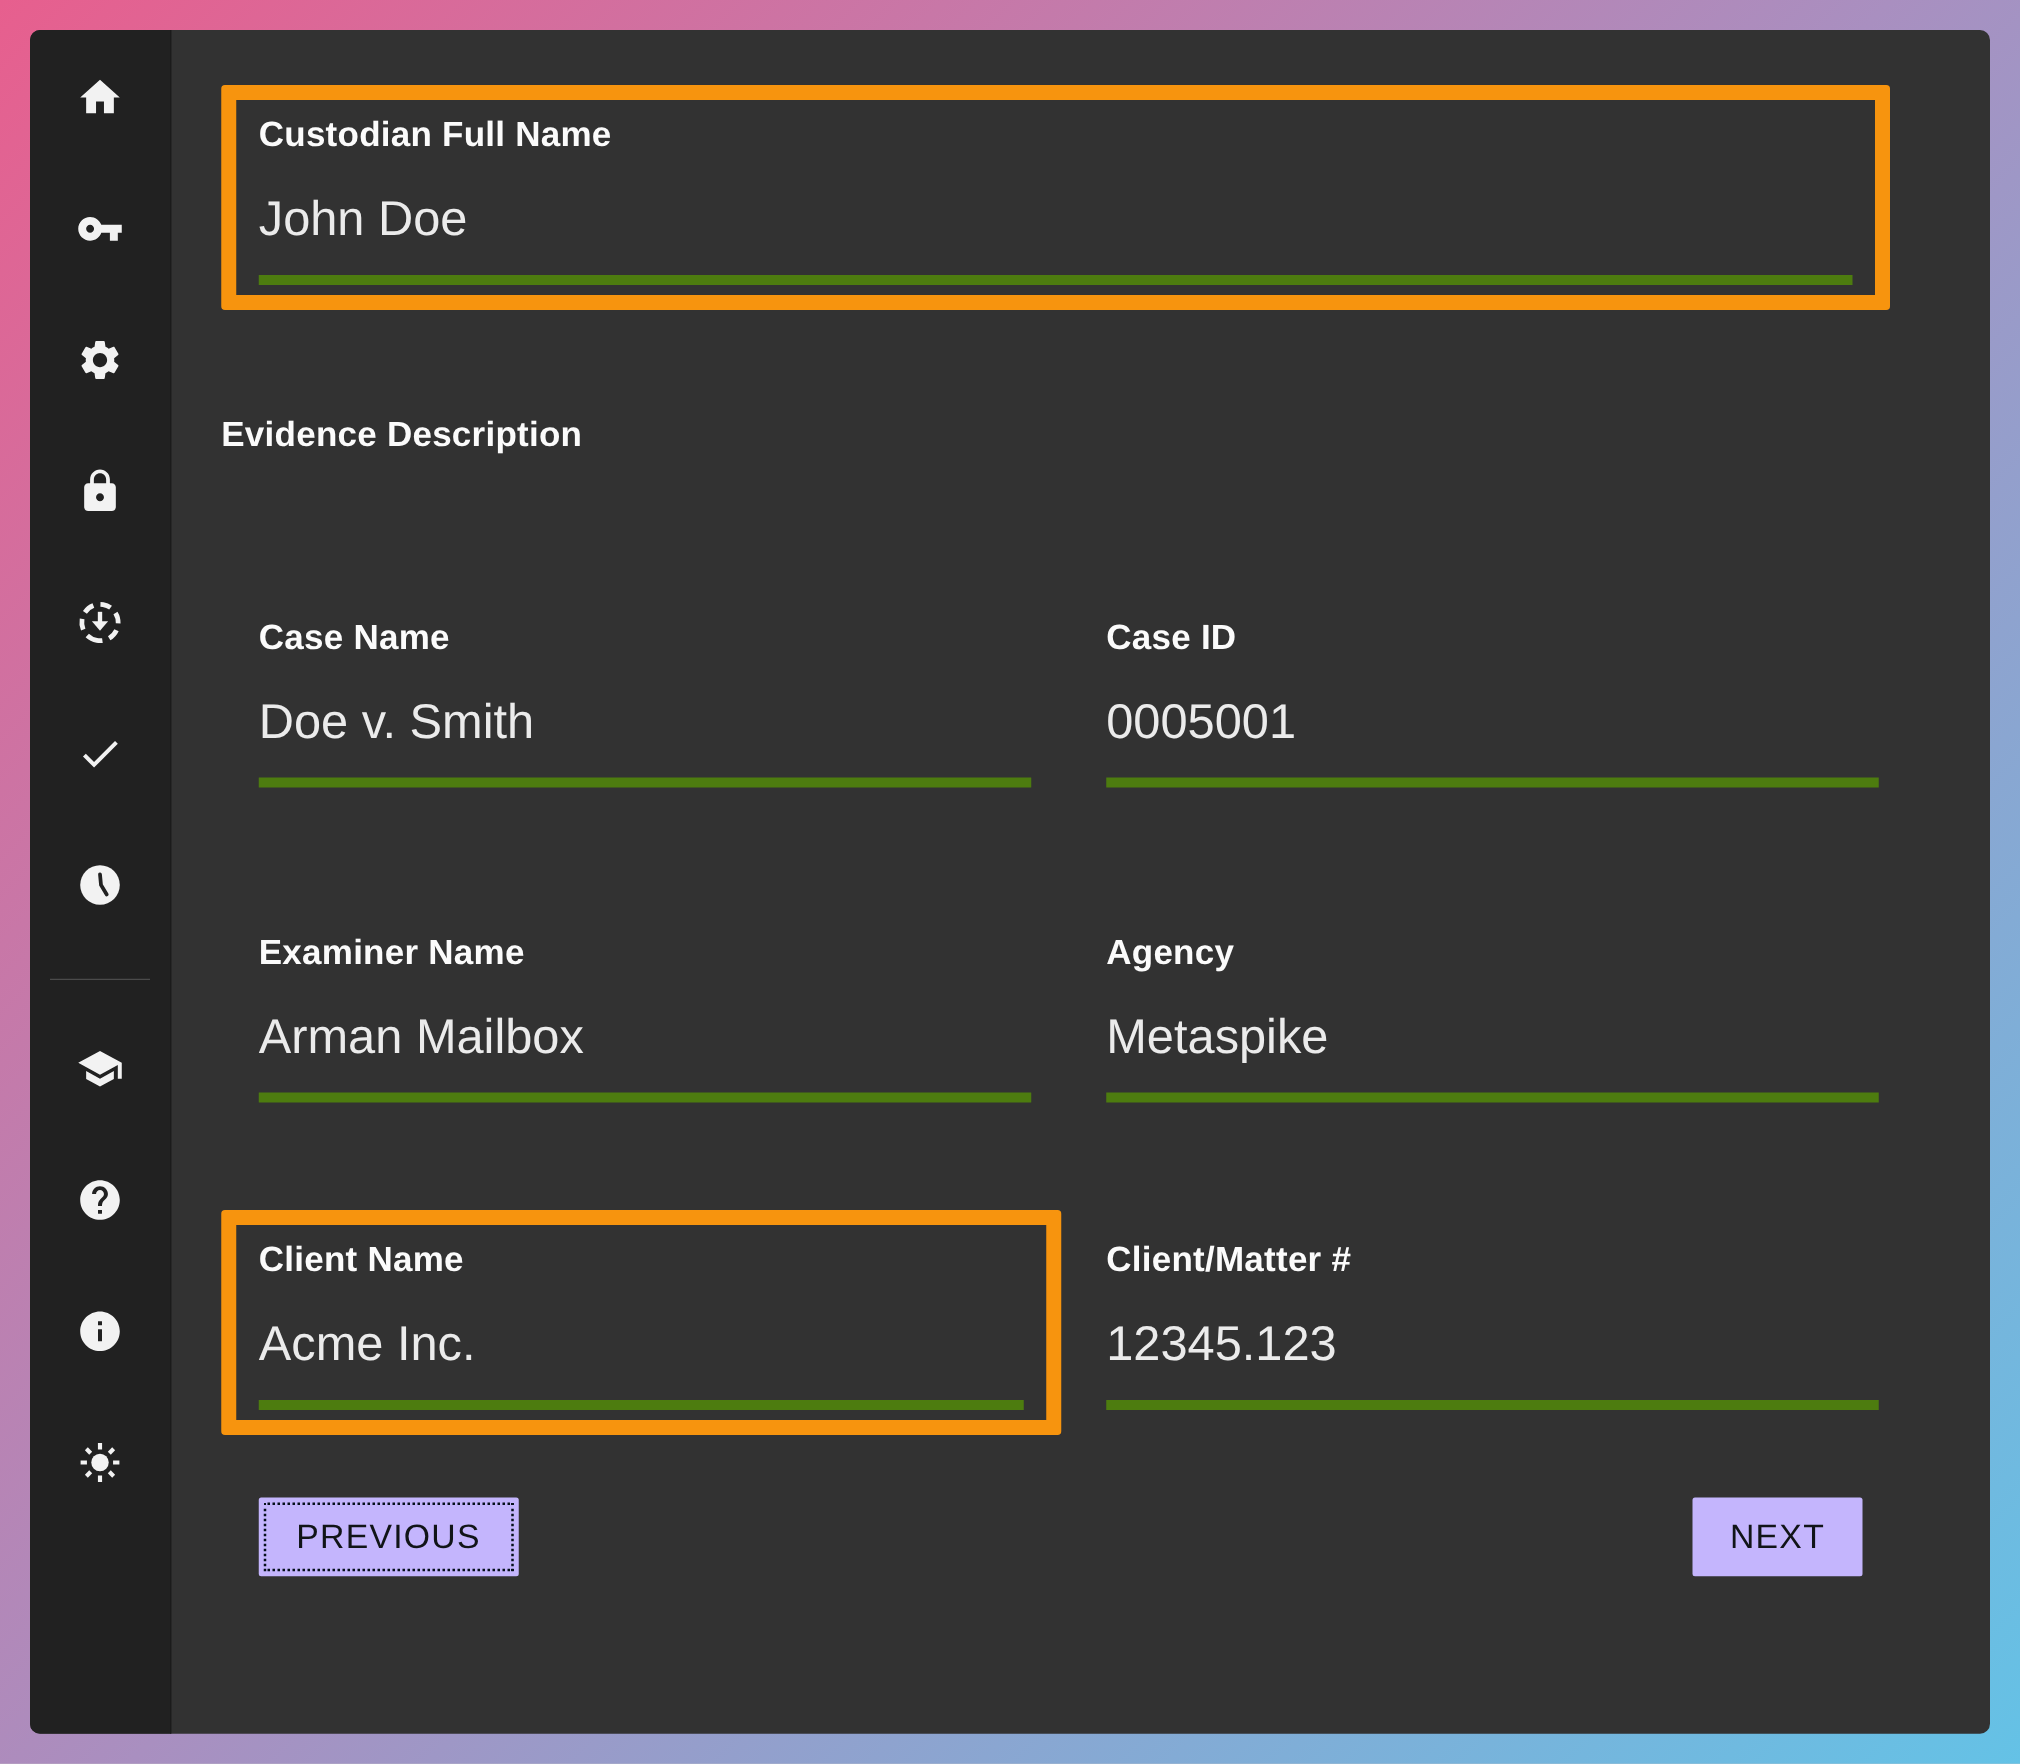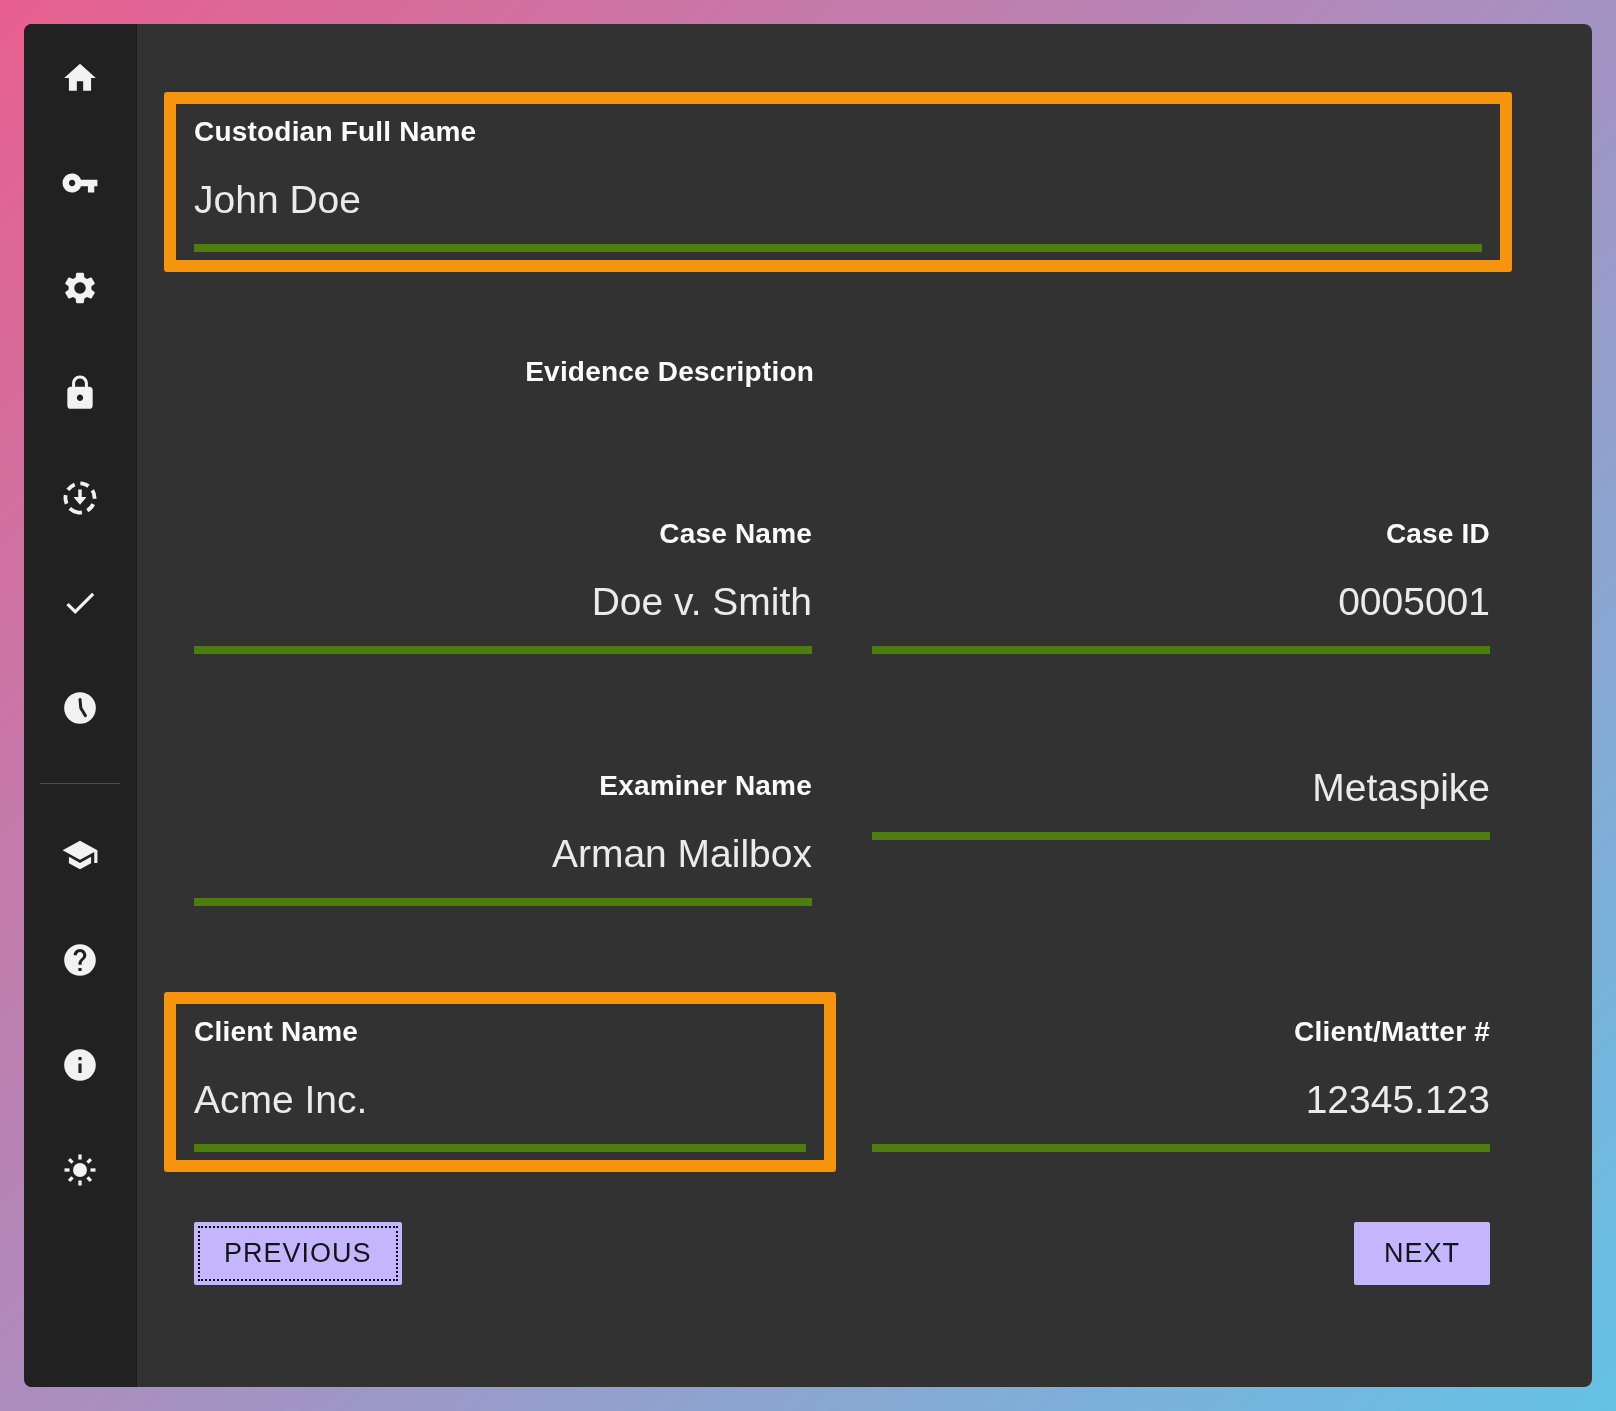--- a/index.html
+++ b/index.html
@@ -32,22 +32,23 @@
   }
   .side-item svg { width: 38px; height: 38px; fill: #f2f2f2; }
   .side-divider {
     width: 80px; height: 0;
     border-top: 1px solid #4b4b4b;
     margin: -8px 0 49px 0;
   }
   
   .main {
     flex: 1 1 auto;
-    padding: 68px 80px 0 27px;
+    padding: 44px 80px 0 27px;
     overflow: hidden;
+    margin-left: 13px;
   }
   .hl-box {
     border: 12px solid #F7940E;
     border-radius: 3px;
     padding: 12px 18px 8px 18px;
   }
   .field .label {
     font-size: 28px; font-weight: 700; color: #fbfbfb;
     line-height: 32px; margin-bottom: 34px;
     letter-spacing: 0.2px;
@@ -62,21 +63,21 @@
   .grid-row {
     display: grid;
     grid-template-columns: 672px 640px;
     column-gap: 36px;
     align-items: start;
   }
   .row-evidence { margin-bottom: 96px; }
   .row-case     { margin-bottom: 116px; }
   .row-examiner { margin-bottom: 86px; }
   .row-client   { margin-bottom: 50px; }
-  .field.plain { margin-left: 30px; margin-right: 24px; text-align: right; }
+  .field.plain { margin-left: 30px; margin-right: 24px; }
   .grid-row .col-right .field.plain,
   .grid-row .field.plain.col-right { margin-left: 0; margin-right: 22px; }
   .field.offset-for-box { padding-top: 24px; }
   
   .button-row {
     display: flex; justify-content: space-between; align-items: center;
     margin: 0 22px 0 30px;
   }
   .btn {
     background: #c4b5fd; color: #111418;
@@ -215,20 +216,21 @@
         <div class="value">0005001</div>
       </div>
     </div>
 
     <div class="grid-row row-examiner">
       <div class="field plain">
         <div class="label">Examiner Name</div>
         <div class="value">Arman Mailbox</div>
       </div>
       <div class="field plain col-right">
+        <div class="label">Agency</div>
         <div class="value">Metaspike</div>
       </div>
     </div>
 
     <div class="grid-row row-client">
       <div class="hl-box">
         <div class="field">
           <div class="label">Client Name</div>
           <div class="value">Acme Inc.</div>
         </div>

